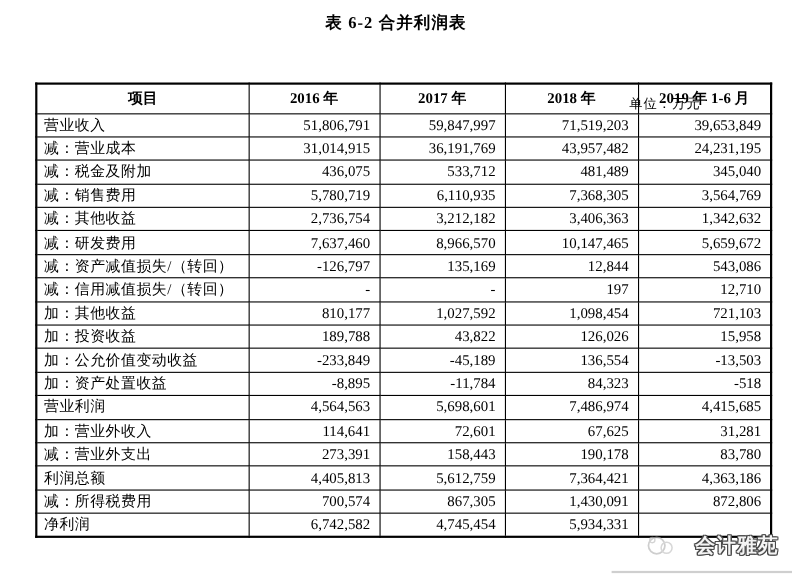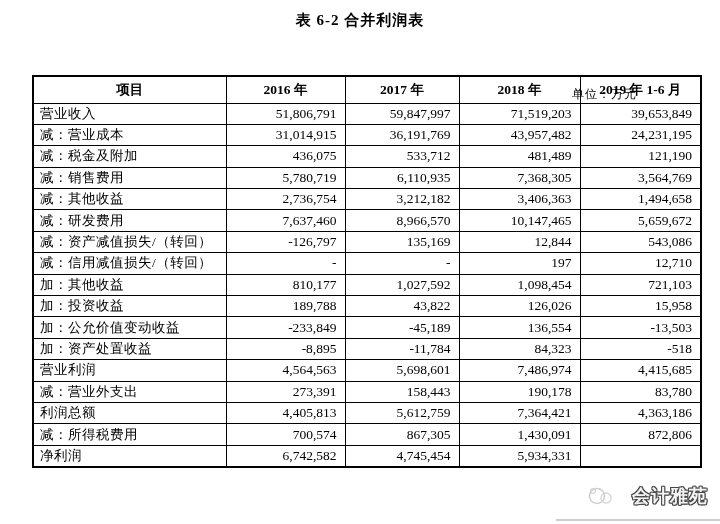--- a/index.html
+++ b/index.html
@@ -80,35 +80,35 @@
       <td class="num-cell">31,014,915</td>
       <td class="num-cell">36,191,769</td>
       <td class="num-cell">43,957,482</td>
       <td class="num-cell">24,231,195</td>
     </tr>
         <tr>
       <td class="label-cell">减：税金及附加</td>
       <td class="num-cell">436,075</td>
       <td class="num-cell">533,712</td>
       <td class="num-cell">481,489</td>
-      <td class="num-cell">121,190</td>
+      <td class="num-cell">345,040</td>
     </tr>
         <tr>
       <td class="label-cell">减：销售费用</td>
       <td class="num-cell">5,780,719</td>
       <td class="num-cell">6,110,935</td>
       <td class="num-cell">7,368,305</td>
       <td class="num-cell">3,564,769</td>
     </tr>
         <tr>
       <td class="label-cell">减：其他收益</td>
       <td class="num-cell">2,736,754</td>
       <td class="num-cell">3,212,182</td>
       <td class="num-cell">3,406,363</td>
-      <td class="num-cell">1,494,658</td>
+      <td class="num-cell">1,342,632</td>
     </tr>
         <tr>
       <td class="label-cell">减：研发费用</td>
       <td class="num-cell">7,637,460</td>
       <td class="num-cell">8,966,570</td>
       <td class="num-cell">10,147,465</td>
       <td class="num-cell">5,659,672</td>
     </tr>
         <tr>
       <td class="label-cell">减：资产减值损失/（转回）</td>
@@ -151,20 +151,27 @@
       <td class="num-cell">-11,784</td>
       <td class="num-cell">84,323</td>
       <td class="num-cell">-518</td>
     </tr>
         <tr class="bold-row">
       <td class="label-cell">营业利润</td>
       <td class="num-cell">4,564,563</td>
       <td class="num-cell">5,698,601</td>
       <td class="num-cell">7,486,974</td>
       <td class="num-cell">4,415,685</td>
+    </tr>
+        <tr>
+      <td class="label-cell">加：营业外收入</td>
+      <td class="num-cell">114,641</td>
+      <td class="num-cell">72,601</td>
+      <td class="num-cell">67,625</td>
+      <td class="num-cell">31,281</td>
     </tr>
         <tr>
       <td class="label-cell">减：营业外支出</td>
       <td class="num-cell">273,391</td>
       <td class="num-cell">158,443</td>
       <td class="num-cell">190,178</td>
       <td class="num-cell">83,780</td>
     </tr>
         <tr class="bold-row">
       <td class="label-cell">利润总额</td>

